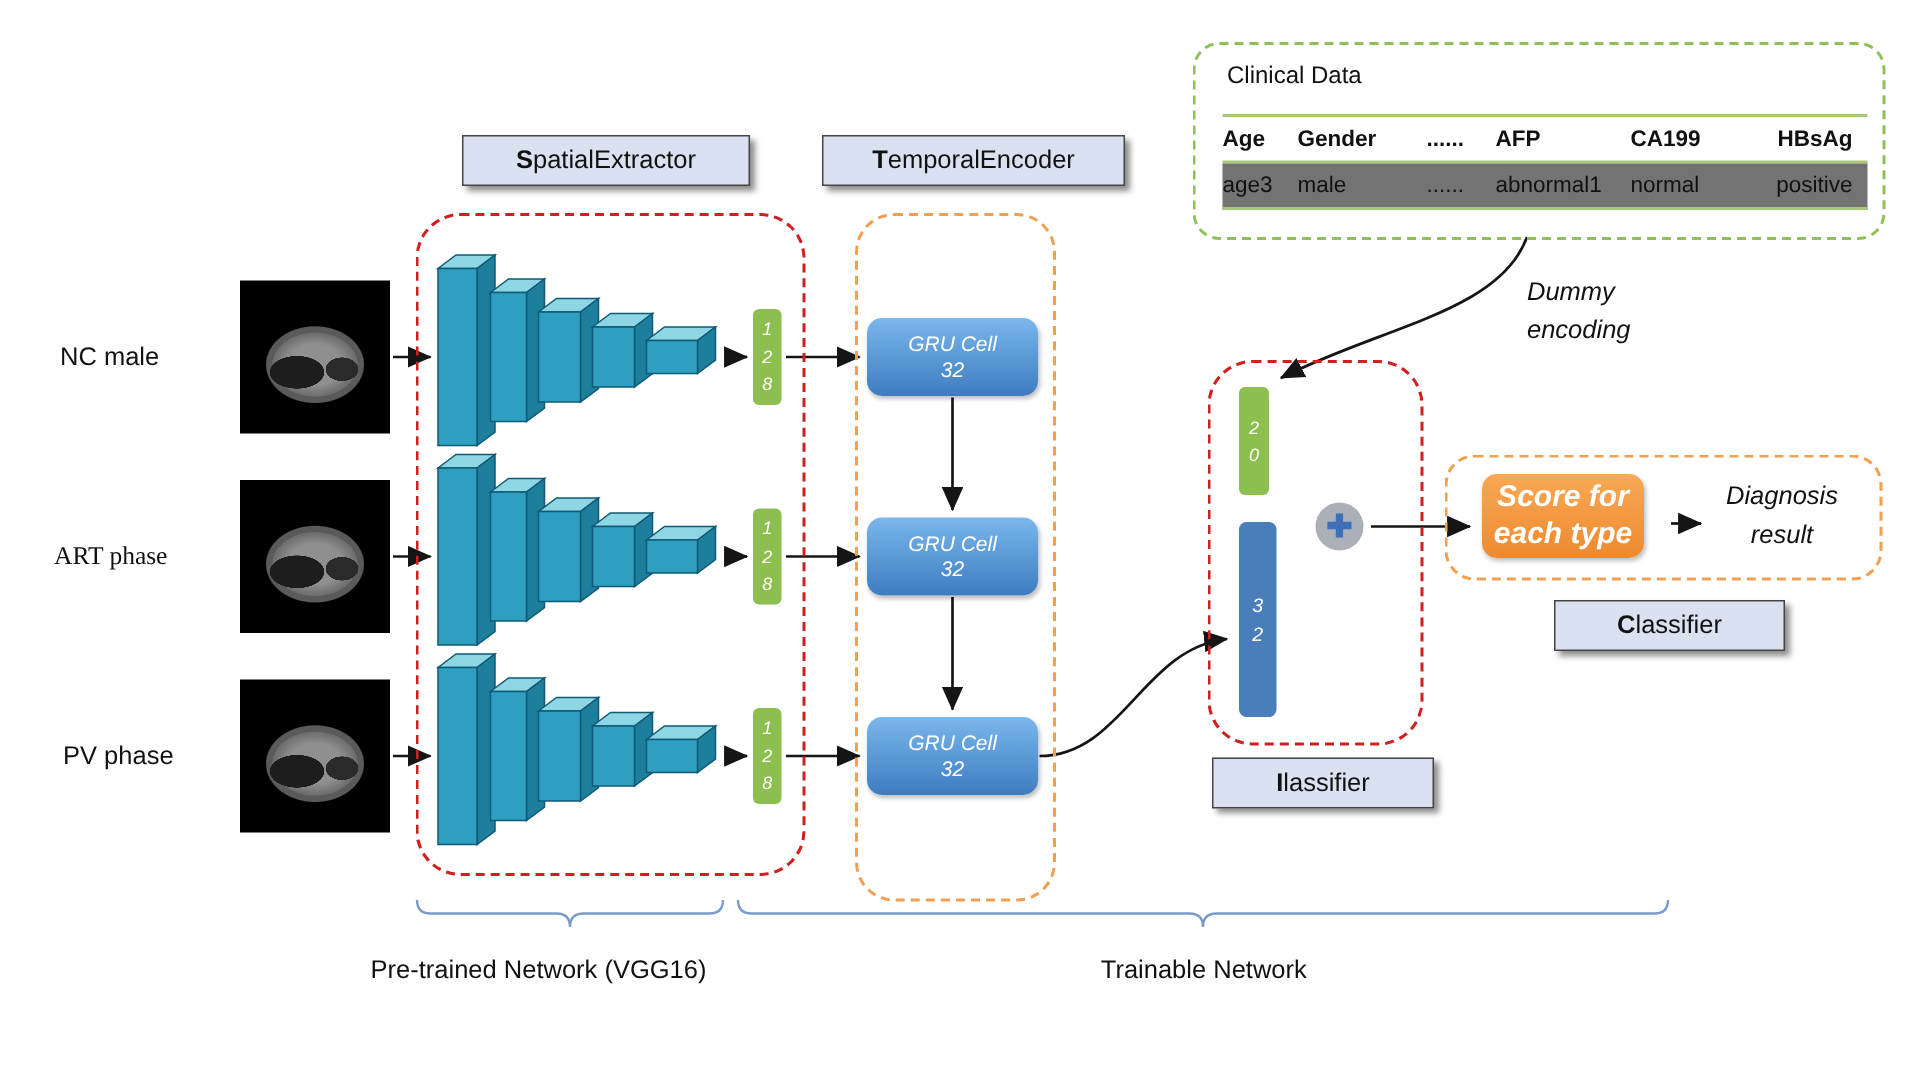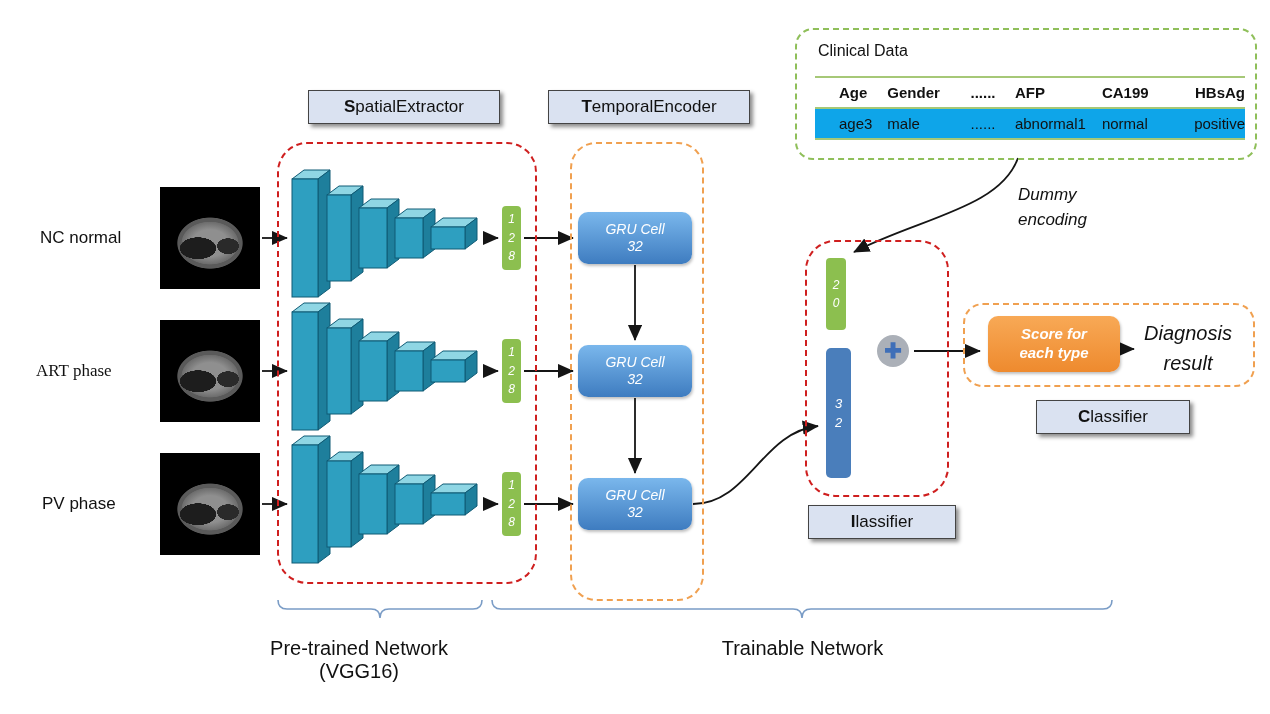--- a/index.html
+++ b/index.html
@@ -43,33 +43,33 @@
   
   .gru{width:114px;height:52px;border-radius:10px;color:#fff;font-size:14px;line-height:1.25;
        background:linear-gradient(#7ab7ec,#3e7cc0);display:flex;align-items:center;justify-content:center;
        text-align:center;box-shadow:1px 2px 3px rgba(0,0,0,.25);}
 
   
   .plus-circle{width:32px;height:32px;border-radius:50%;background:#abb0b8;color:#3f6fb8;
        font-size:21px;font-weight:bold;display:flex;align-items:center;justify-content:center;}
 
   
-  .score{width:132px;height:56px;border-radius:10px;color:#fff;font-weight:bold;font-size:15px;
+  .score{width:108px;height:56px;border-radius:10px;color:#fff;font-weight:bold;font-size:20px;
        background:linear-gradient(#f8a956,#ee8a2e);display:flex;align-items:center;justify-content:center;
        text-align:center;line-height:1.25;box-shadow:1px 2px 3px rgba(0,0,0,.25);}
 
-  .big-label{font-size:20px;text-align:center;}
+  .big-label{font-size:17px;text-align:center;}
 
   
   .clin-title{font-size:16px;}
   .clin-table{width:430px;}
   .clin-row{display:flex;align-items:center;height:29px;font-size:15px;}
   .clin-head{font-weight:bold;border-top:2px solid #a6c877;border-bottom:2px solid #a6c877;}
-  .clin-data{background:#0ea5e9;border-bottom:2px solid #a6c877;}
-  .c0{width:50px;margin-left:24px;} .c1{width:86px;} .c2{width:46px;} .c3{width:90px;} .c4{width:78px;} .c5{width:70px;text-align:right;}
+  .clin-data{background:#737373;border-bottom:2px solid #a6c877;}
+  .c0{width:50px;} .c1{width:86px;} .c2{width:46px;} .c3{width:90px;} .c4{width:78px;} .c5{width:70px;text-align:right;}
 </style>
 </head>
 <body>
 
 <div class="canvas">
 
   <svg id="layer" viewBox="0 0 1270 714">
     <defs>
       <marker id="ah" markerWidth="11" markerHeight="9" refX="8.5" refY="4" orient="auto">
         <path d="M0,0 L9,4 L0,8 z" fill="#151515"></path>
@@ -127,21 +127,21 @@
 
       <line x1="1114" y1="349" x2="1134" y2="349" marker-end="url(#ah)"></line>
     </g>
 
     <g stroke="#7a9cc6" stroke-width="1.6" fill="none">
       <path d="M278,600 Q278,609 287,609 L371,609 Q380,609 380,618 Q380,609 389,609 L473,609 Q482,609 482,600"></path>
       <path d="M492,600 Q492,609 501,609 L793,609 Q802,609 802,618 Q802,609 811,609 L1103,609 Q1112,609 1112,600"></path>
     </g>
   </svg>
 
-  <div class="abs phase" style="left:40px;top:228px;">NC normal</div>
+  <div class="abs phase" style="left:40px;top:228px;">NC male</div>
   <div class="abs phase" style="left:36px;top:361px;font-family:Liberation Serif, serif;">ART phase</div>
   <div class="abs phase" style="left:42px;top:494px;">PV phase</div>
 
   <div class="abs ct" style="left:160px;top:187px;"></div>
   <div class="abs ct" style="left:160px;top:320px;"></div>
   <div class="abs ct" style="left:160px;top:453px;"></div>
 
   <div class="abs tagbox" style="left:308px;top:90px;width:190px;height:32px;">
     <b>S</b>
       <span>patialExtractor</span>

